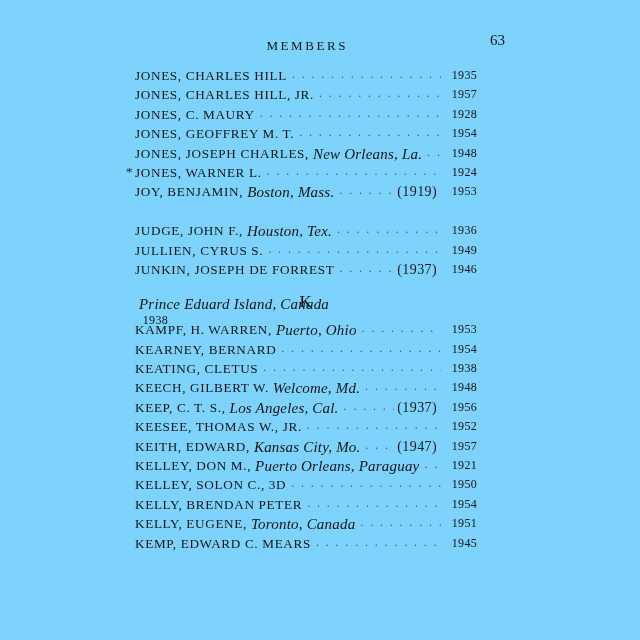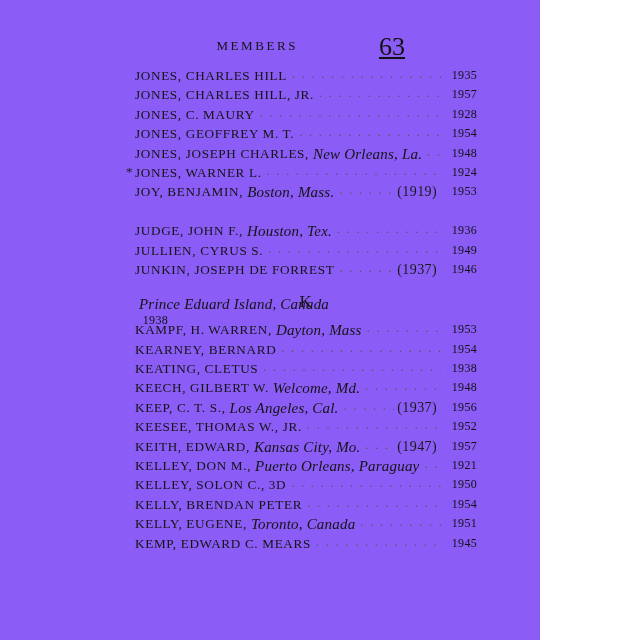--- a/index.html
+++ b/index.html
@@ -2,23 +2,23 @@
 <html><head>
 <meta charset="utf-8">
 <style>
   html, body {
     margin: 0;
     padding: 0;
     background: #ffffff;
   }
   .page {
     position: relative;
-    width: 540px;
+    width: 640px;
     height: 640px;
-    background: #8b5cf6;
+    background: #7dd3fc;
     font-family: "Liberation Serif", "DejaVu Serif", serif;
     color: #1a1a1a;
     overflow: hidden;
   }
 
   
   .running-head {
     position: absolute;
     left: 135px;
     right: 163px;
@@ -33,23 +33,22 @@
     font-variant: small-caps;
     font-size: 13px;
     letter-spacing: 2.6px;
     text-indent: 2.6px;
     color: #141414;
   }
   .folio {
     position: absolute;
     right: -28px;
     top: -6px;
-    font-size: 26px;
+    font-size: 15px;
     color: #111111;
-    text-decoration: underline;
   }
 
   
   .entries {
     position: absolute;
     left: 135px;
     top: 68px;
     width: 342px;
   }
 
@@ -216,21 +215,21 @@
         <span class="name">JUNKIN, JOSEPH DE FORREST</span>
         <span class="leader"></span>
         <span class="paren-year">(1937)</span>
         <span class="year">1946</span>
       </div>
       <div class="letter-divider">
         <span>K</span>
       </div>
       <div class="entry">
         <span class="name">KAMPF, H. WARREN,</span>
-        <span class="place">Dayton, Mass</span>
+        <span class="place">Puerto, Ohio</span>
         <span class="leader"></span>
         <span class="year">1953</span>
       </div>
       <div class="entry">
         <span class="name">KEARNEY, BERNARD</span>
         <span class="leader"></span>
         <span class="year">1954</span>
       </div>
       <div class="entry">
         <span class="name">KEATING, CLETUS</span>

